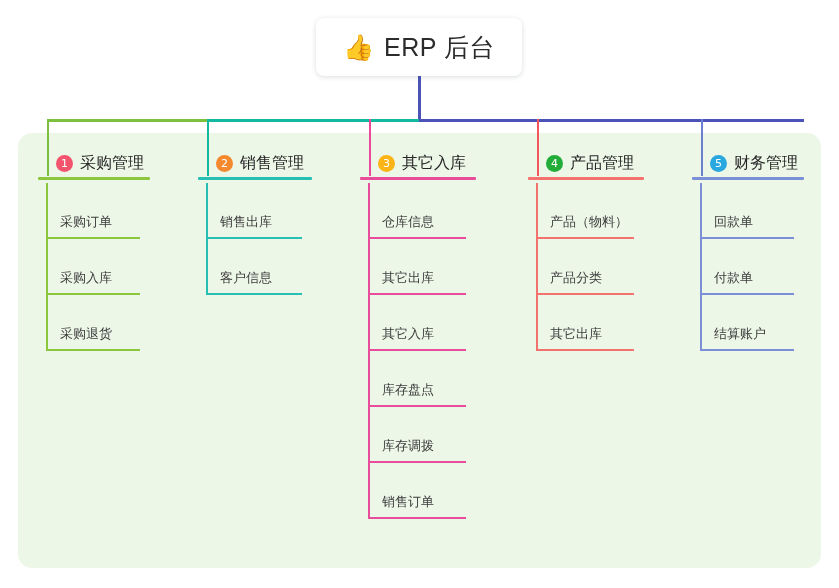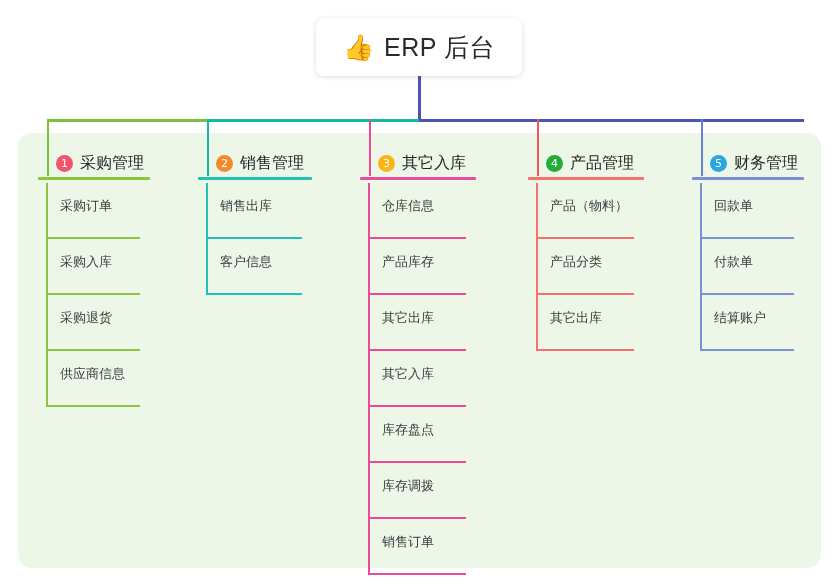--- a/index.html
+++ b/index.html
@@ -36,21 +36,21 @@
   .badge{
     width:17px;height:17px;border-radius:50%;flex:0 0 auto;
     color:#fff;font-size:11px;line-height:17px;text-align:center;
     font-family:"DejaVu Sans",sans-serif;
   }
   .col-title{font-size:16px;color:#262626;white-space:nowrap;}
   .col-underline{position:absolute;left:0;bottom:0;height:3px;border-radius:1px;}
 
   .leaf{position:relative;height:56px;}
   .leaf-label{
-    position:absolute;left:22px;bottom:24px;font-size:13px;color:#3c3c3c;white-space:nowrap;
+    position:absolute;left:22px;bottom:8px;font-size:13px;color:#3c3c3c;white-space:nowrap;
   }
   .leaf-underline{position:absolute;left:8px;bottom:0;height:2px;}
   .leaf-stem{position:absolute;left:8px;top:0;width:2px;bottom:0;}
 </style>
 </head>
 <body>
 
 <div id="canvas">
 
   <div class="panel"></div>
@@ -88,25 +88,20 @@
           <div class="leaf">
             <span class="leaf-stem" style="background: rgb(140, 198, 63);"></span>
             <span class="leaf-label">采购入库</span>
             <span class="leaf-underline" style="width: 94px; background: rgb(140, 198, 63);"></span>
           </div>
           <div class="leaf">
             <span class="leaf-stem" style="background: rgb(140, 198, 63);"></span>
             <span class="leaf-label">采购退货</span>
             <span class="leaf-underline" style="width: 94px; background: rgb(140, 198, 63);"></span>
           </div>
-          <div class="leaf">
-            <span class="leaf-stem" style="background: rgb(140, 198, 63);"></span>
-            <span class="leaf-label">供应商信息</span>
-            <span class="leaf-underline" style="width: 94px; background: rgb(140, 198, 63);"></span>
-          </div>
         </div>
       </div>
       <div class="col" style="left: 198px; top: 146px; width: 154px;">
         <div class="col-head">
           <span class="badge" style="background: rgb(244, 137, 45);">2</span>
           <span class="col-title">销售管理</span>
           <span class="col-underline" style="width: 114px; background: rgb(38, 191, 180);"></span>
         </div>
         <div style="position: relative; margin-top: 3px;">
           <div class="leaf">
@@ -128,25 +123,20 @@
           <span class="col-underline" style="width: 116px; background: rgb(232, 77, 156);"></span>
         </div>
         <div style="position: relative; margin-top: 3px;">
           <div class="leaf">
             <span class="leaf-stem" style="background: rgb(232, 77, 156);"></span>
             <span class="leaf-label">仓库信息</span>
             <span class="leaf-underline" style="width: 98px; background: rgb(232, 77, 156);"></span>
           </div>
           <div class="leaf">
             <span class="leaf-stem" style="background: rgb(232, 77, 156);"></span>
-            <span class="leaf-label">产品库存</span>
-            <span class="leaf-underline" style="width: 98px; background: rgb(232, 77, 156);"></span>
-          </div>
-          <div class="leaf">
-            <span class="leaf-stem" style="background: rgb(232, 77, 156);"></span>
             <span class="leaf-label">其它出库</span>
             <span class="leaf-underline" style="width: 98px; background: rgb(232, 77, 156);"></span>
           </div>
           <div class="leaf">
             <span class="leaf-stem" style="background: rgb(232, 77, 156);"></span>
             <span class="leaf-label">其它入库</span>
             <span class="leaf-underline" style="width: 98px; background: rgb(232, 77, 156);"></span>
           </div>
           <div class="leaf">
             <span class="leaf-stem" style="background: rgb(232, 77, 156);"></span>

